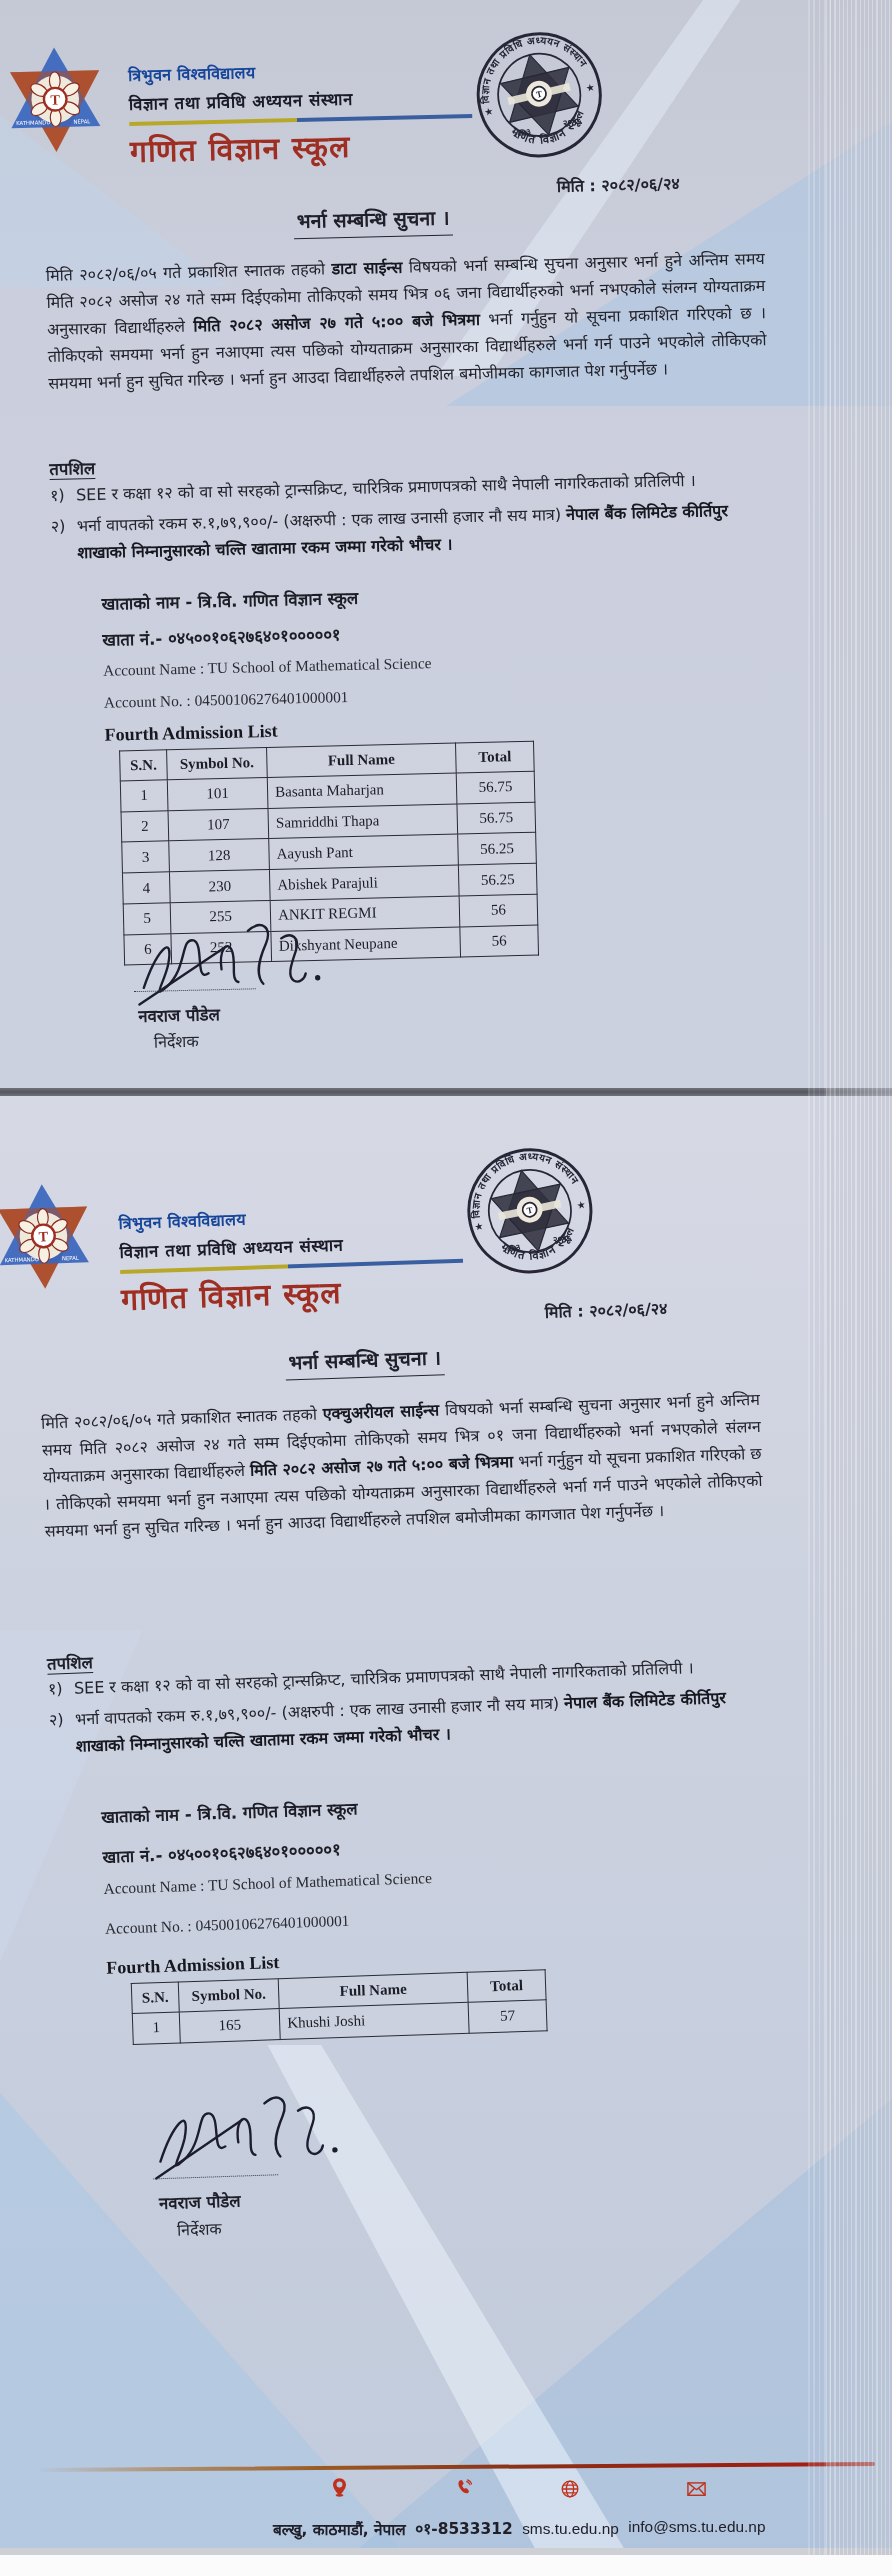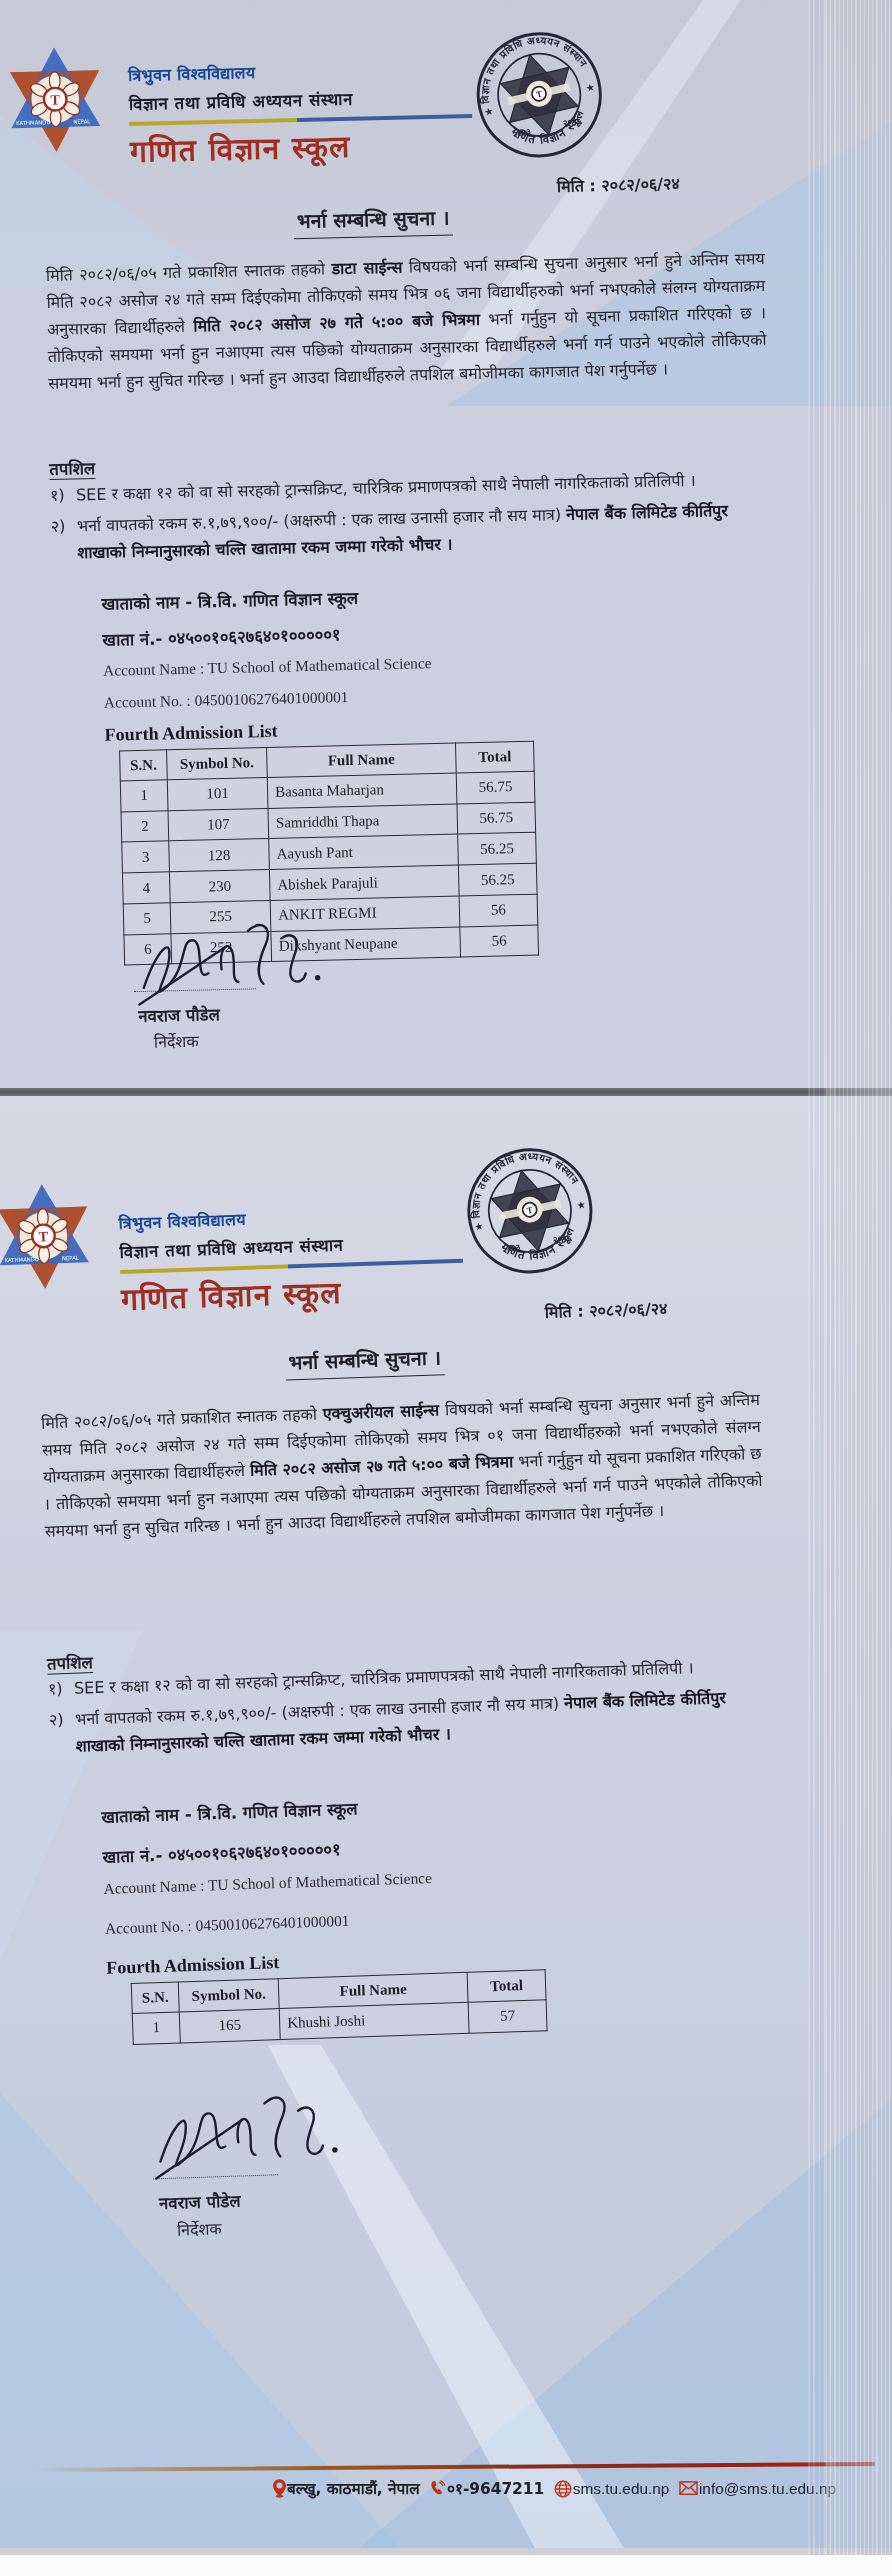--- a/index.html
+++ b/index.html
@@ -57,21 +57,21 @@
   table.adm .name-col{text-align:left;padding-left:7.1px;}
   .sig{position:absolute;}
   .sig-dots{position:absolute;border-bottom:1.8px dotted #3a3a44;}
   .sig-name{position:absolute;font-size:16.6px;font-weight:700;color:#1f1f2a;}
   .sig-role{position:absolute;font-size:16px;color:#23232c;}
 
   
   .footer-rule{position:absolute;height:4.2px;border-radius:1.8px;transform:rotate(-.4deg);
     background:linear-gradient(90deg,rgba(170,110,40,0) 0,rgba(172,110,40,.55) 14%,#9a5a22 34%,#8a3018 58%,#9c1f10 82%,#a82216 100%);}
   .footer{position:absolute;display:flex;align-items:center;gap:9.5px;font-size:15.4px;color:#20202a;}
-  .f-item{display:flex;align-items:center;gap:1px;white-space:nowrap;}
+  .f-item{display:flex;align-items:center;gap:22px;white-space:nowrap;flex-direction:column;}
   .f-np{font-weight:700;}
   .f-en{font-family:"Liberation Sans",sans-serif;}
   .bottom-band{position:absolute;left:0;bottom:21.4px;width:892px;height:7.1px;background:#cfd0d6;}
   .bottom-strip{position:absolute;left:0;bottom:0;width:892px;height:21.4px;background:#fbfbfb;}
 </style>
 </head>
 <body>
 
 <div class="scan">
 
@@ -376,21 +376,21 @@
           <path d="M12 0C5.4 0 0 5.4 0 12c0 9 12 20 12 20s12-11 12-20C24 5.4 18.6 0 12 0zm0 17a5.5 5.5 0 1 1 0-11 5.5 5.5 0 0 1 0 11z" fill="#c0311c"></path>
           <ellipse cx="12" cy="31.5" rx="7" ry="2.5" fill="#c0311c"></ellipse>
         </svg>
         <span class="f-np">बल्खु, काठमाडौं, नेपाल</span>
       </span>
       <span class="f-item">
         <svg width="16.6" height="16.6" viewBox="0 0 28 28">
           <path d="M6 3c2-2 4-1.5 5 .5l1.5 3c.8 1.6-.2 2.8-1.5 3.5-.8.5-.7 1.5.5 3.5s2.3 3 3.2 2.7c1.5-.5 2.8-1 4 .3l2.3 2.5c1.4 1.6 1 3.4-.8 4.5-3 1.8-7.5-.5-11.5-5S3.2 8.6 4.5 5.2C4.8 4.3 5.4 3.6 6 3z" fill="#c0311c"></path>
           <path d="M18 4c2.5 1 4.5 3 5.5 5.5M19.5 1.5c3.5 1.3 6 3.8 7 7" stroke="#c0311c" stroke-width="2" fill="none" stroke-linecap="round"></path>
         </svg>
-        <span class="f-np">०१-9647211</span>
+        <span class="f-np">०१-8533312</span>
       </span>
       <span class="f-item">
         <svg width="18" height="18" viewBox="0 0 30 30">
           <g stroke="#c0311c" stroke-width="2.2" fill="none">
             <circle cx="15" cy="15" r="13"></circle>
             <ellipse cx="15" cy="15" rx="6" ry="13"></ellipse>
             <path d="M2 15h26M3.5 8.5h23M3.5 21.5h23"></path>
           </g>
         </svg>
         <span class="f-en">sms.tu.edu.np</span>

